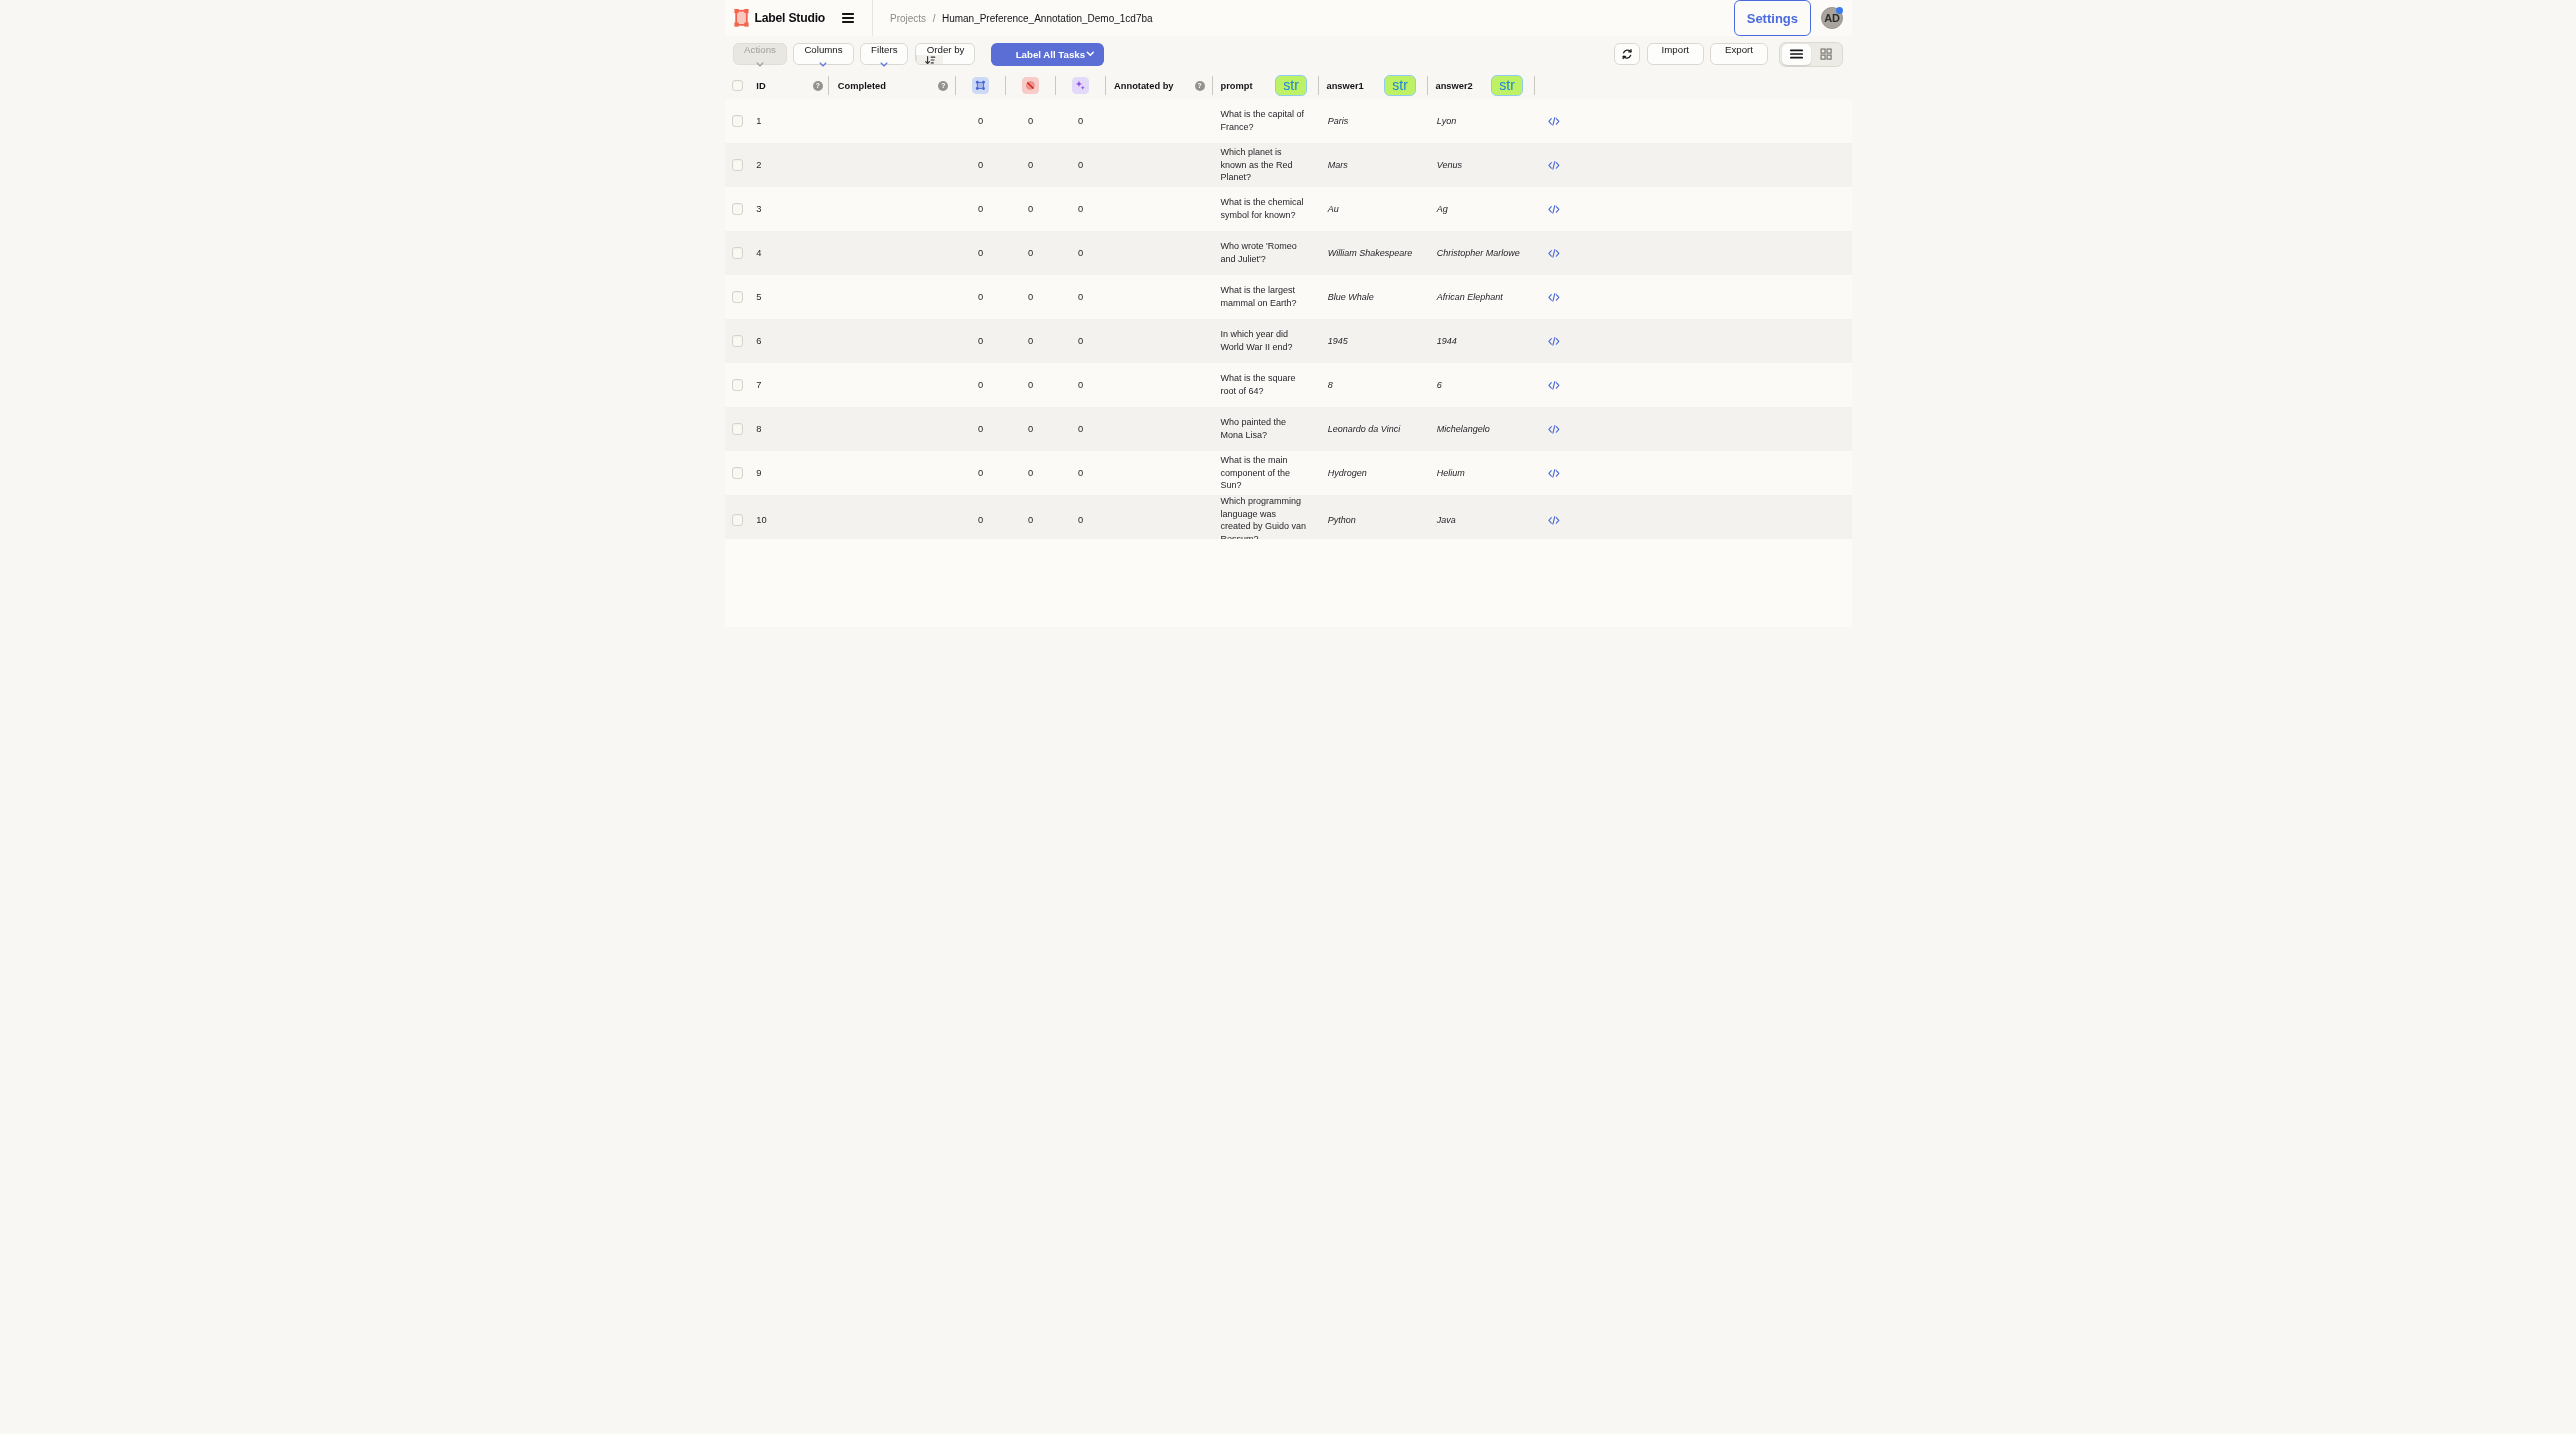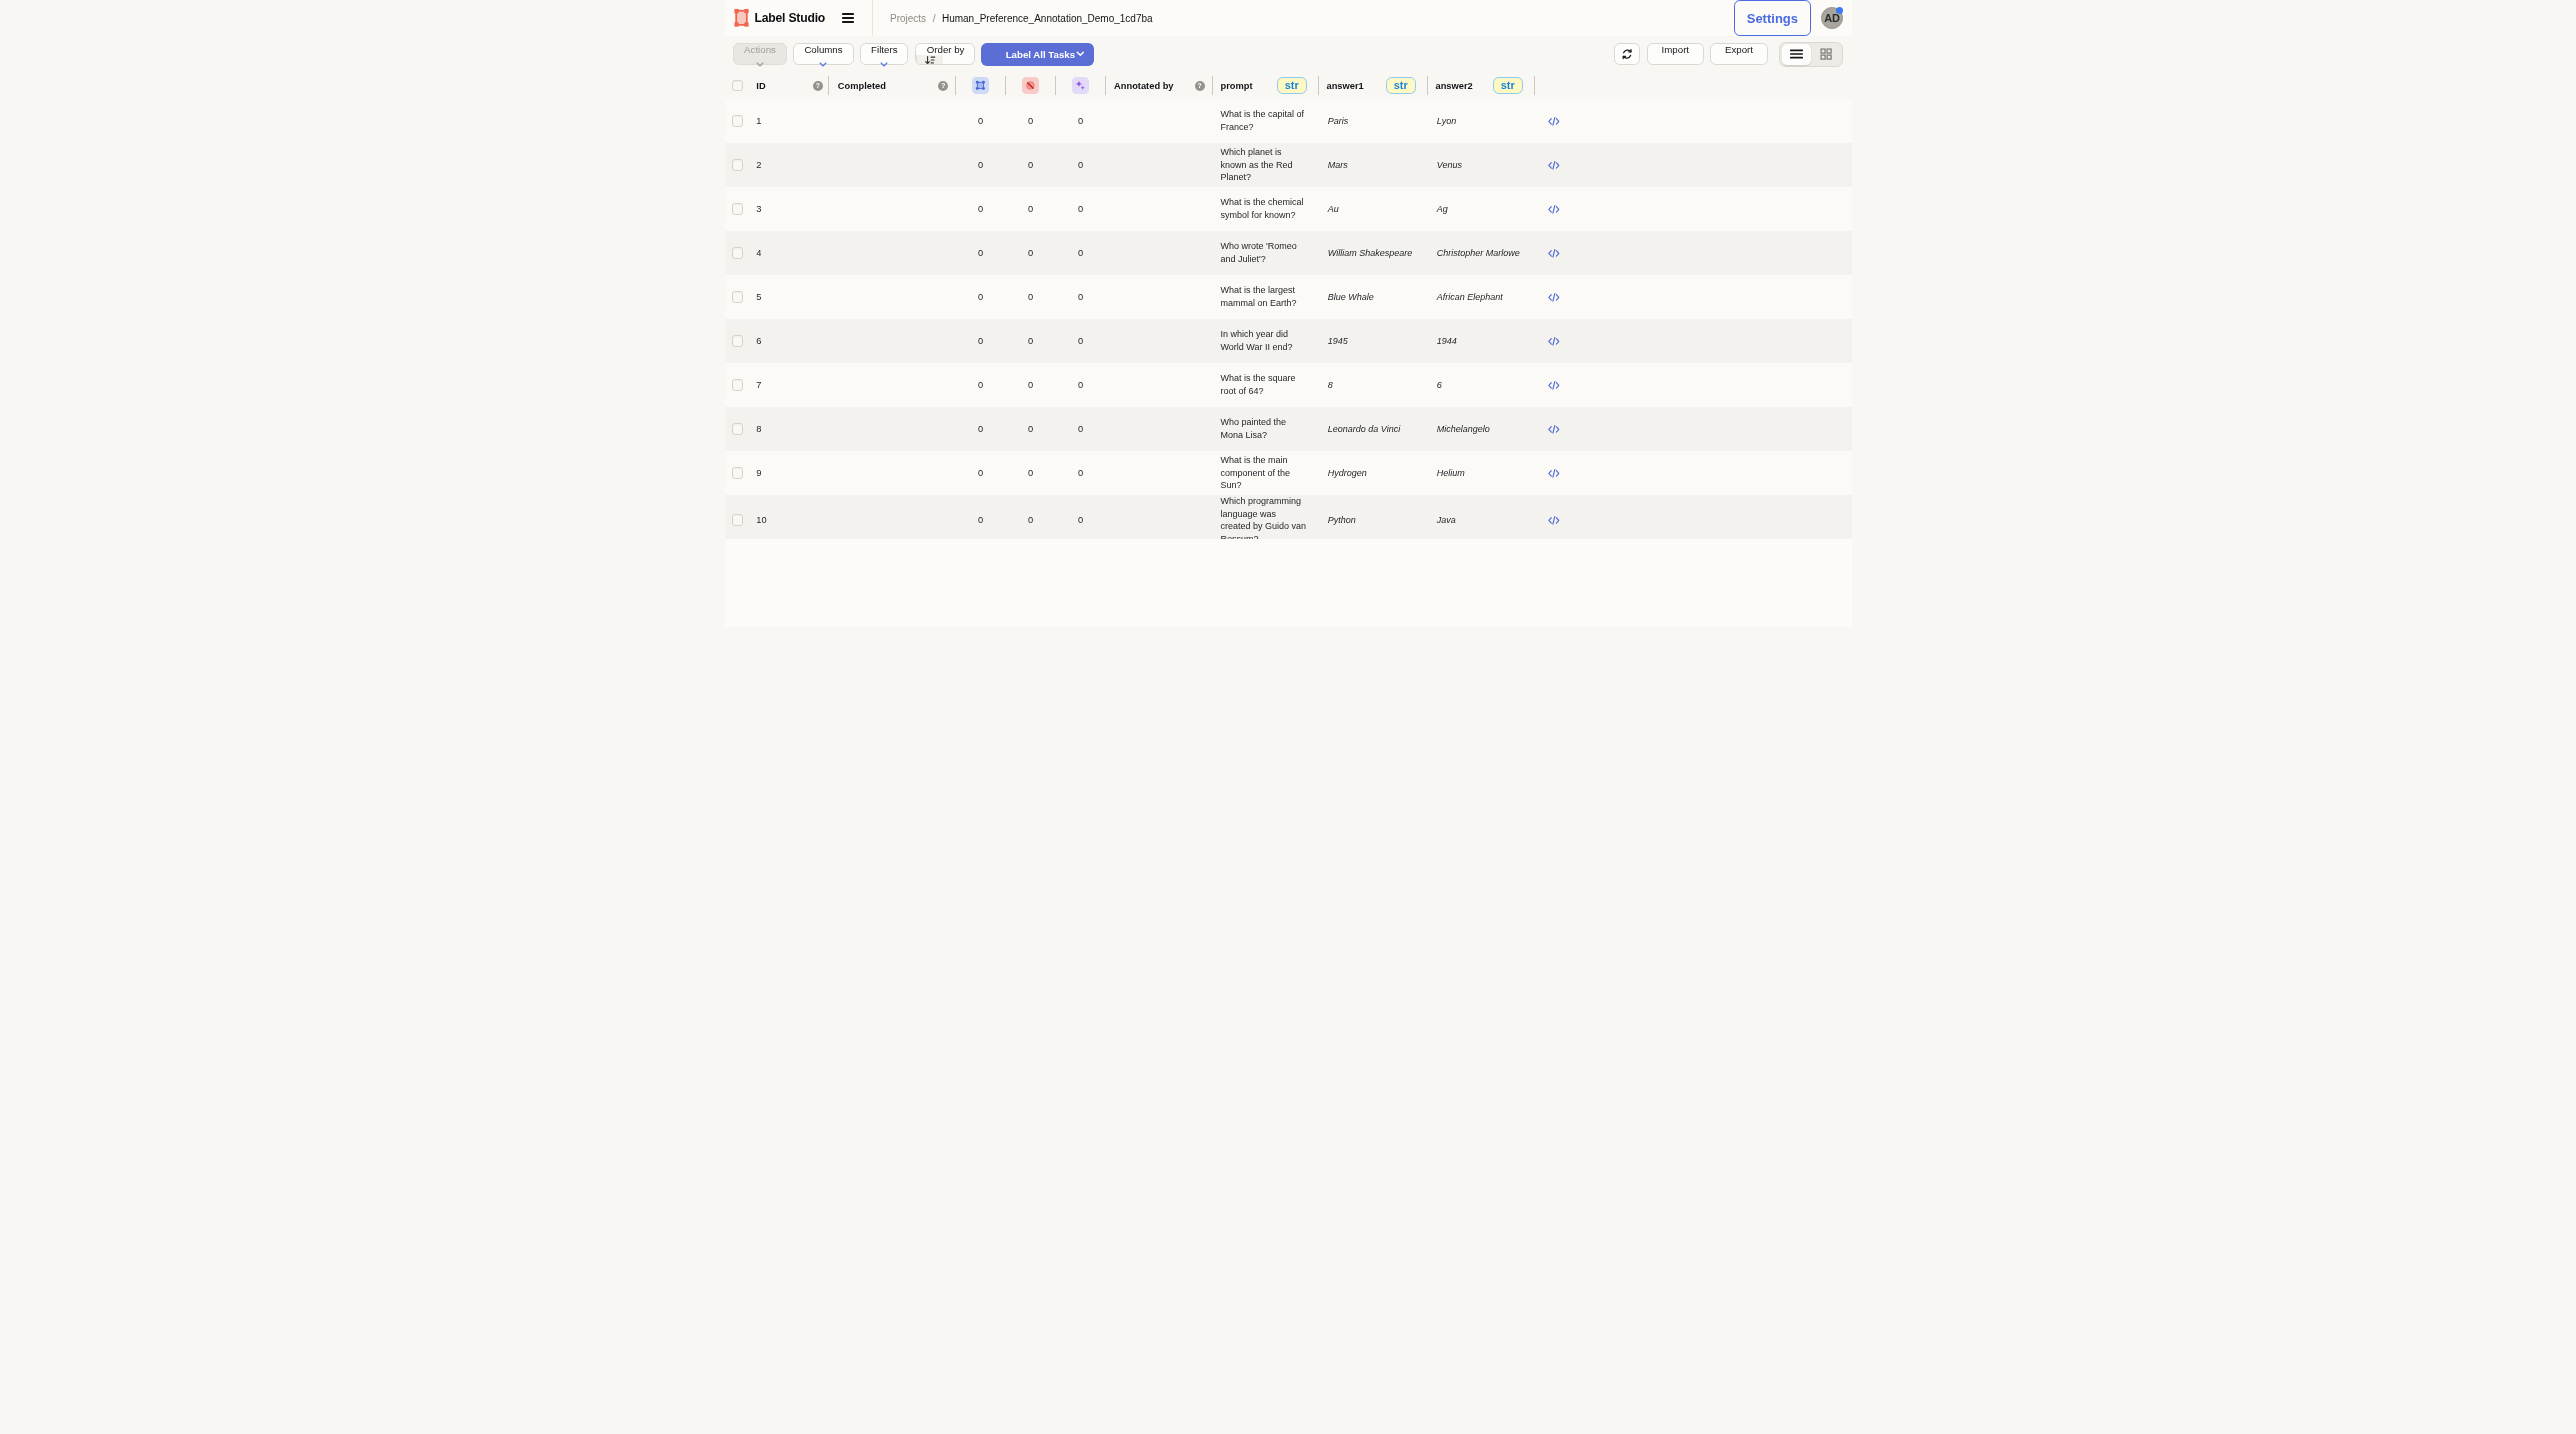--- a/index.html
+++ b/index.html
@@ -34,21 +34,21 @@
   .tab-add { width:24.4px; border:none; background:transparent; display:flex; align-items:center; justify-content:center; font-size:13.7px; color:#b5b2ab; cursor:pointer; }
   
   .toolbar { flex:0 0 36px; display:flex; align-items:center; padding:0 8.6px; gap:6.5px; background:#f8f7f3; }
   .btn { height:22px; border-radius:5.8px; border:0.7px solid #dbd8d1; background:#fdfdfb; font-size:9.7px; font-weight:500; color:#17171a; font-family:inherit; display:inline-flex; align-items:center; gap:6.5px; padding:0 10px; cursor:pointer;flex-direction:column; }
   .btn .chev { display:flex; color:#5d78e6; }
   .btn.disabled { background:#e9e7e1; color:#a3a099; border-color:#e0ddd6; }
   .btn.disabled .chev { color:#a3a099; }
   .btn.split { padding:0; gap:0; overflow:hidden; }
   .btn.split .split-label { padding:0 9.3px 0 10.8px; }
   .split-seg { width:26.6px; align-self:stretch; border-left:0.7px solid #e2dfd8; background:#f2f0ea; display:flex; align-items:center; justify-content:center; cursor:pointer; }
-  .primary-btn { width:113px; height:23px; border:none; border-radius:5.8px; background:#5a6ed5; color:#fff; font-size:9.7px; font-weight:600; font-family:inherit; display:inline-flex; align-items:center; justify-content:space-between; padding:0 9.3px 0 24.4px; cursor:pointer; }
+  .primary-btn { width:113px; height:23px; margin-left:10px; border:none; border-radius:5.8px; background:#5a6ed5; color:#fff; font-size:9.7px; font-weight:600; font-family:inherit; display:inline-flex; align-items:center; justify-content:space-between; padding:0 9.3px 0 24.4px; cursor:pointer; }
   .primary-btn .chev { color:#fff; display:flex; }
   .toolbar-right { margin-left:auto; display:flex; align-items:center; gap:6.5px; }
   .icon-btn { width:26px; height:22px; border-radius:5.8px; border:0.7px solid #dbd8d1; background:#fdfdfb; display:flex; align-items:center; justify-content:center; cursor:pointer; }
   .view-toggle { height:25px; margin-left:5px; background:#edebe5; border:0.7px solid #ddd9d2; border-radius:6.5px; display:flex; align-items:center; padding:1.4px; }
   .vt-seg { width:29.5px; height:21px; border:none; background:transparent; border-radius:5px; display:flex; align-items:center; justify-content:center; cursor:pointer; }
   .vt-seg.active { background:#fdfdfb; box-shadow:0 0.7px 1.4px rgba(0,0,0,.14); }
   
   .grid { display:grid; grid-template-columns:26px 78px 127px 50px 50px 50px 107px 106px 109px 107px 38px 1fr; align-items:center; width:100%; }
   .thead { flex:0 0 27px; font-size:9.3px; font-weight:700; color:#141418; background:#f8f7f3; }
   .hcell { display:flex; align-items:center; height:100%; position:relative; }
@@ -56,21 +56,21 @@
   .hdr-id { justify-content:space-between; padding:0 5.8px; }
   .hdr-completed { justify-content:space-between; padding:0 7.2px 0 9.3px; }
   .hdr-badge { justify-content:center; }
   .hdr-annotated { justify-content:space-between; padding:0 8px 0 8.6px; }
   .hdr-field { justify-content:space-between; padding:0 11.5px 0 8px; }
   .help { width:10px; height:10px; border-radius:50%; background:#96938c; color:#fff; font-size:6.8px; font-weight:700; display:flex; align-items:center; justify-content:center; cursor:pointer; }
   .badge24 { width:17px; height:17px; border-radius:4.3px; display:flex; align-items:center; justify-content:center; }
   .badge-blue { background:#cdd9f5; }
   .badge-red { background:#f7cbc8; }
   .badge-purple { background:#e3d9f9; }
-  .str-pill { font-size:11px; font-weight:700; color:#1d83dc; background:#fef9c3; border:0.7px solid #8ecbf2; border-radius:5.8px; padding:1.4px 7.2px 2.2px; }
+  .str-pill { font-size:14px; font-weight:400; color:#1d83dc; background:#bef264; border:0.7px solid #8ecbf2; border-radius:5.8px; padding:1.4px 7.2px 2.2px; }
   .checkbox { width:11.5px; height:11.5px; margin-left:7.2px; border:0.7px solid #d6d3ca; border-radius:2.9px; background:#faf8f3; box-shadow:inset 0 0.7px 1.4px rgba(0,0,0,.05); cursor:pointer; }
   .tbody { display:flex; flex-direction:column; }
   .row { height:44px; font-size:9px; color:#26262b; background:#fbfaf7; cursor:pointer; }
   .row.shaded { background:#f3f2ee; }
   .cell { display:flex; align-items:center; height:100%; }
   .cell-id { padding-left:5.8px; font-size:9.3px; }
   .cell-count { justify-content:center; font-size:9.3px; }
   .cell-prompt { padding:0 10.8px 0 8px; line-height:1.4; }
   .cell-answer { padding-left:9.3px;font-style:italic; }
   .cell-code { justify-content:center; }

